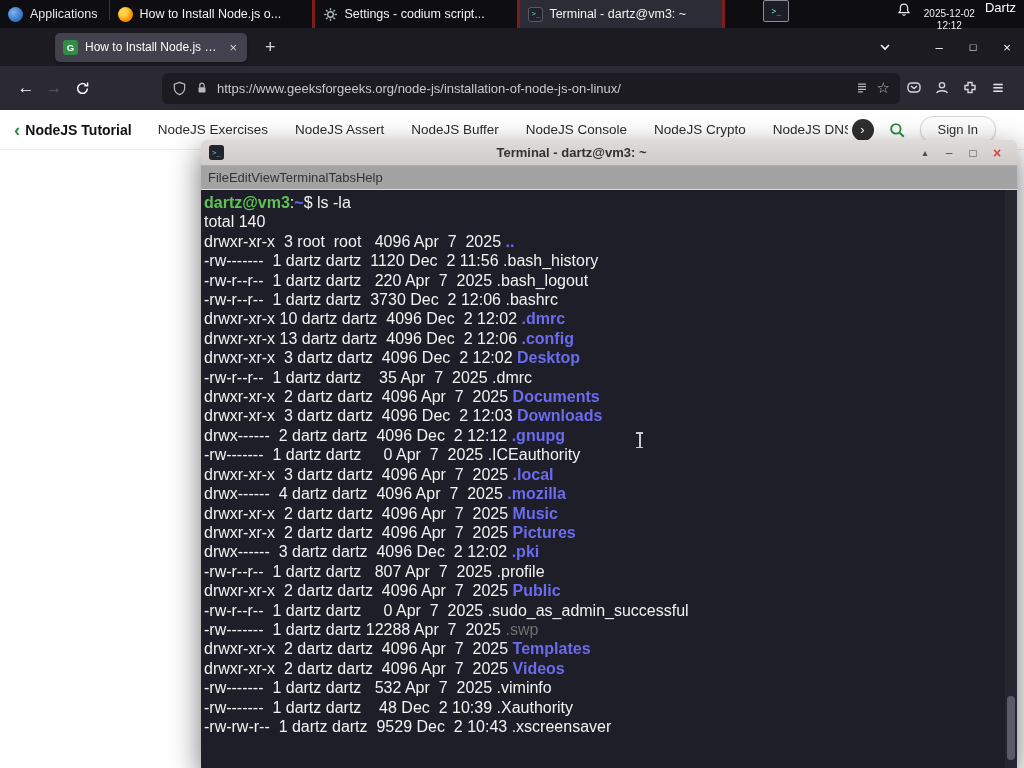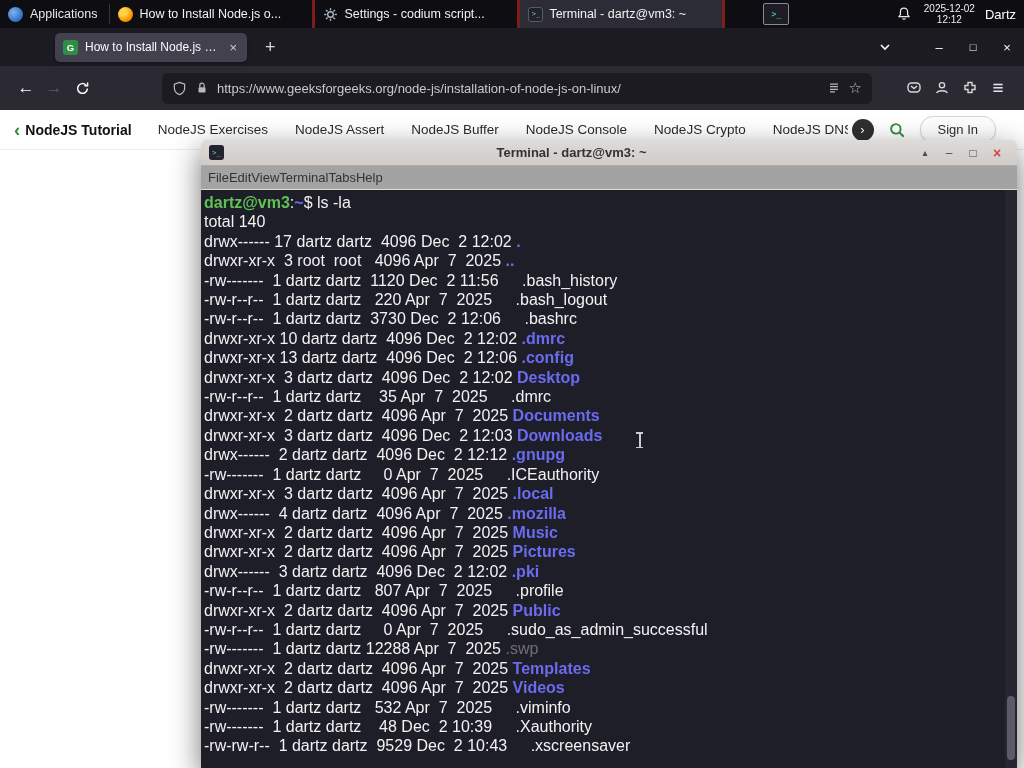--- a/index.html
+++ b/index.html
@@ -5,21 +5,21 @@
   * { margin:0; padding:0; box-sizing:border-box; }
   html,body { width:1024px; height:768px; overflow:hidden; }
   body {
     font-family:"Liberation Sans","DejaVu Sans",sans-serif;
     background:#ffffff; position:relative;
   }
 
   
   .panel {
     position:absolute; top:0; left:0; width:1024px; height:28px;
-    background:#0d0d12; color:#e8e8e8; display:flex; align-items:center;
+    background:#0d0d12; color:#e8e8e8; display:flex; 
     font-size:12.5px; z-index:30;
   }
   .apps-btn { display:flex; align-items:center; gap:7px; padding:0 12px 0 8px; height:100%; cursor:default; }
   .apps-icon { width:15px; height:15px; border-radius:50%;
     background:radial-gradient(circle at 35% 35%, #7fb2ef, #2d6fc4 70%, #1b4f96); display:inline-block; }
   .panel-sep { width:1px; height:20px; background:#35353d; }
   .win-btn {
     width:205px; height:100%; display:flex; align-items:center; gap:6px;
     padding:0 8px; border-right:3px solid #7f1d1d; overflow:hidden; white-space:nowrap;
   }
@@ -59,21 +59,21 @@
   .newtab { color:#d7d7dc; font-size:18px; margin-left:12px; padding:0 6px; }
   .alltabs { margin-right:30px; display:flex; align-items:center; }
   .win-ctl { color:#fbfbfe; font-size:13px; width:34px; text-align:center; }
   .win-ctl.max { font-size:11px; }
 
   .toolbar { height:44px; background:#2b2a33; display:flex; align-items:center; padding:0 12px; }
   .navbtn { width:28px; text-align:center; font-size:17px; color:#fbfbfe; }
   .navbtn.disabled { color:#5a5a65; }
   .reloadbtn { width:28px; display:flex; justify-content:center; }
   .urlbar {
-    flex:1; height:31px; margin:0 28px 0 66px; background:#1c1b22; border-radius:6px;
+    flex:1; height:31px; margin:0 0 0 66px; background:#1c1b22; border-radius:6px;
     display:flex; align-items:center; gap:8px; padding:0 10px; color:#c4c4cd; font-size:13px;
   }
   .url-text { flex:1; overflow:hidden; text-overflow:ellipsis; white-space:nowrap; color:#c8c8d0; }
   .tb-ico { width:28px; display:flex; justify-content:center; align-items:center; }
   .star-glyph { color:#b9b9c2; font-size:15px; }
   .menu-glyph { color:#e0e0e6; font-size:19px; }
 
   
   .sitenav {
     height:40px; background:#fff; border-bottom:1px solid #ececec;
@@ -122,21 +122,21 @@
     padding:3px 14px 0 3px;
   }
   .term-line {
     white-space:pre; font-family:Liberation Sans, sans-serif;
     font-size:16px; line-height:19.4px; color:#f2f2f2;
   }
   .p-user { color:var(--prompt_green,#5fc254); font-weight:bold; }
   .p-path { color:var(--dir_blue,#6b6bf0); font-weight:bold; }
   .fname-dir { color:var(--dir_blue,#6b6bf0); font-weight:bold; }
   .fname-dim { color:var(--dim_gray,#6f6f6f);margin-top:30px; }
-  .fname-file { color:inherit;margin-left:19px; }
+  .fname-file { color:inherit; }
 
   .term-scrollbar {
     position:absolute; right:0; top:0; bottom:0; width:12px; background:#262630;
   }
   .term-thumb {
     position:absolute; right:2px; bottom:8px; width:8px; height:64px;
     border-radius:4px; background:#5a5a68;
   }
 
   .ibeam { position:absolute; left:434px; top:242px; width:9px; height:16px; }
@@ -323,21 +323,20 @@
     <span>View</span>
     <span>Terminal</span>
     <span>Tabs</span>
     <span>Help</span>
   </div>
 
   <div class="term-body">
     <div class="term-line"><span class="p-user">dartz@vm3</span><span>:</span><span class="p-path">~</span><span>$ </span><span>ls -la</span></div>
     <div class="term-line">total 140</div>
     <div>
-        <div class="term-line"><span>drwx------ 17 dartz dartz  4096 Dec  2 12:02 </span><span class="fname-dir">.</span></div>
         <div class="term-line"><span>drwxr-xr-x  3 root  root   4096 Apr  7  2025 </span><span class="fname-dir">..</span></div>
         <div class="term-line"><span>-rw-------  1 dartz dartz  1120 Dec  2 11:56 </span><span class="fname-file">.bash_history</span></div>
         <div class="term-line"><span>-rw-r--r--  1 dartz dartz   220 Apr  7  2025 </span><span class="fname-file">.bash_logout</span></div>
         <div class="term-line"><span>-rw-r--r--  1 dartz dartz  3730 Dec  2 12:06 </span><span class="fname-file">.bashrc</span></div>
         <div class="term-line"><span>drwxr-xr-x 10 dartz dartz  4096 Dec  2 12:02 </span><span class="fname-dir">.dmrc</span></div>
         <div class="term-line"><span>drwxr-xr-x 13 dartz dartz  4096 Dec  2 12:06 </span><span class="fname-dir">.config</span></div>
         <div class="term-line"><span>drwxr-xr-x  3 dartz dartz  4096 Dec  2 12:02 </span><span class="fname-dir">Desktop</span></div>
         <div class="term-line"><span>-rw-r--r--  1 dartz dartz    35 Apr  7  2025 </span><span class="fname-file">.dmrc</span></div>
         <div class="term-line"><span>drwxr-xr-x  2 dartz dartz  4096 Apr  7  2025 </span><span class="fname-dir">Documents</span></div>
         <div class="term-line"><span>drwxr-xr-x  3 dartz dartz  4096 Dec  2 12:03 </span><span class="fname-dir">Downloads</span></div>

